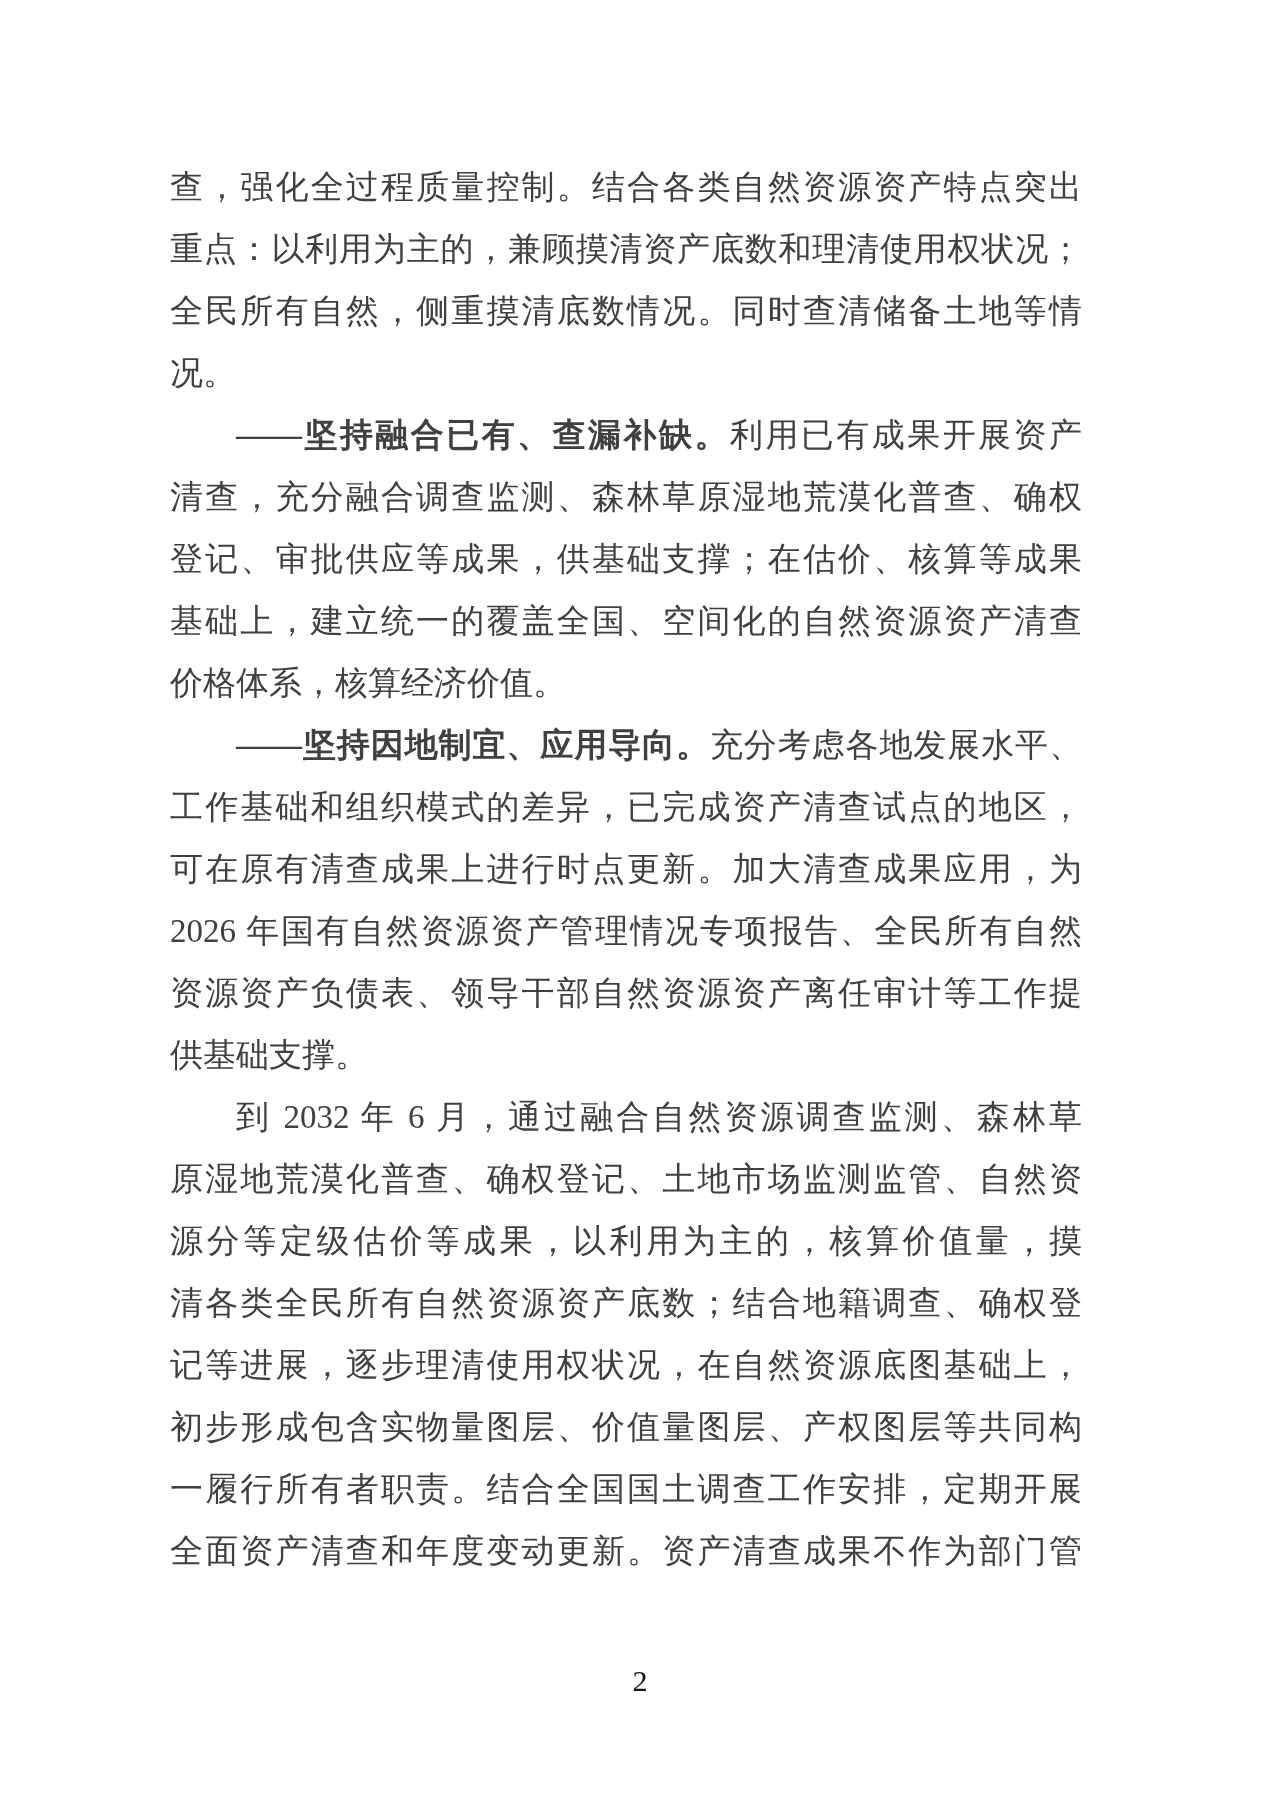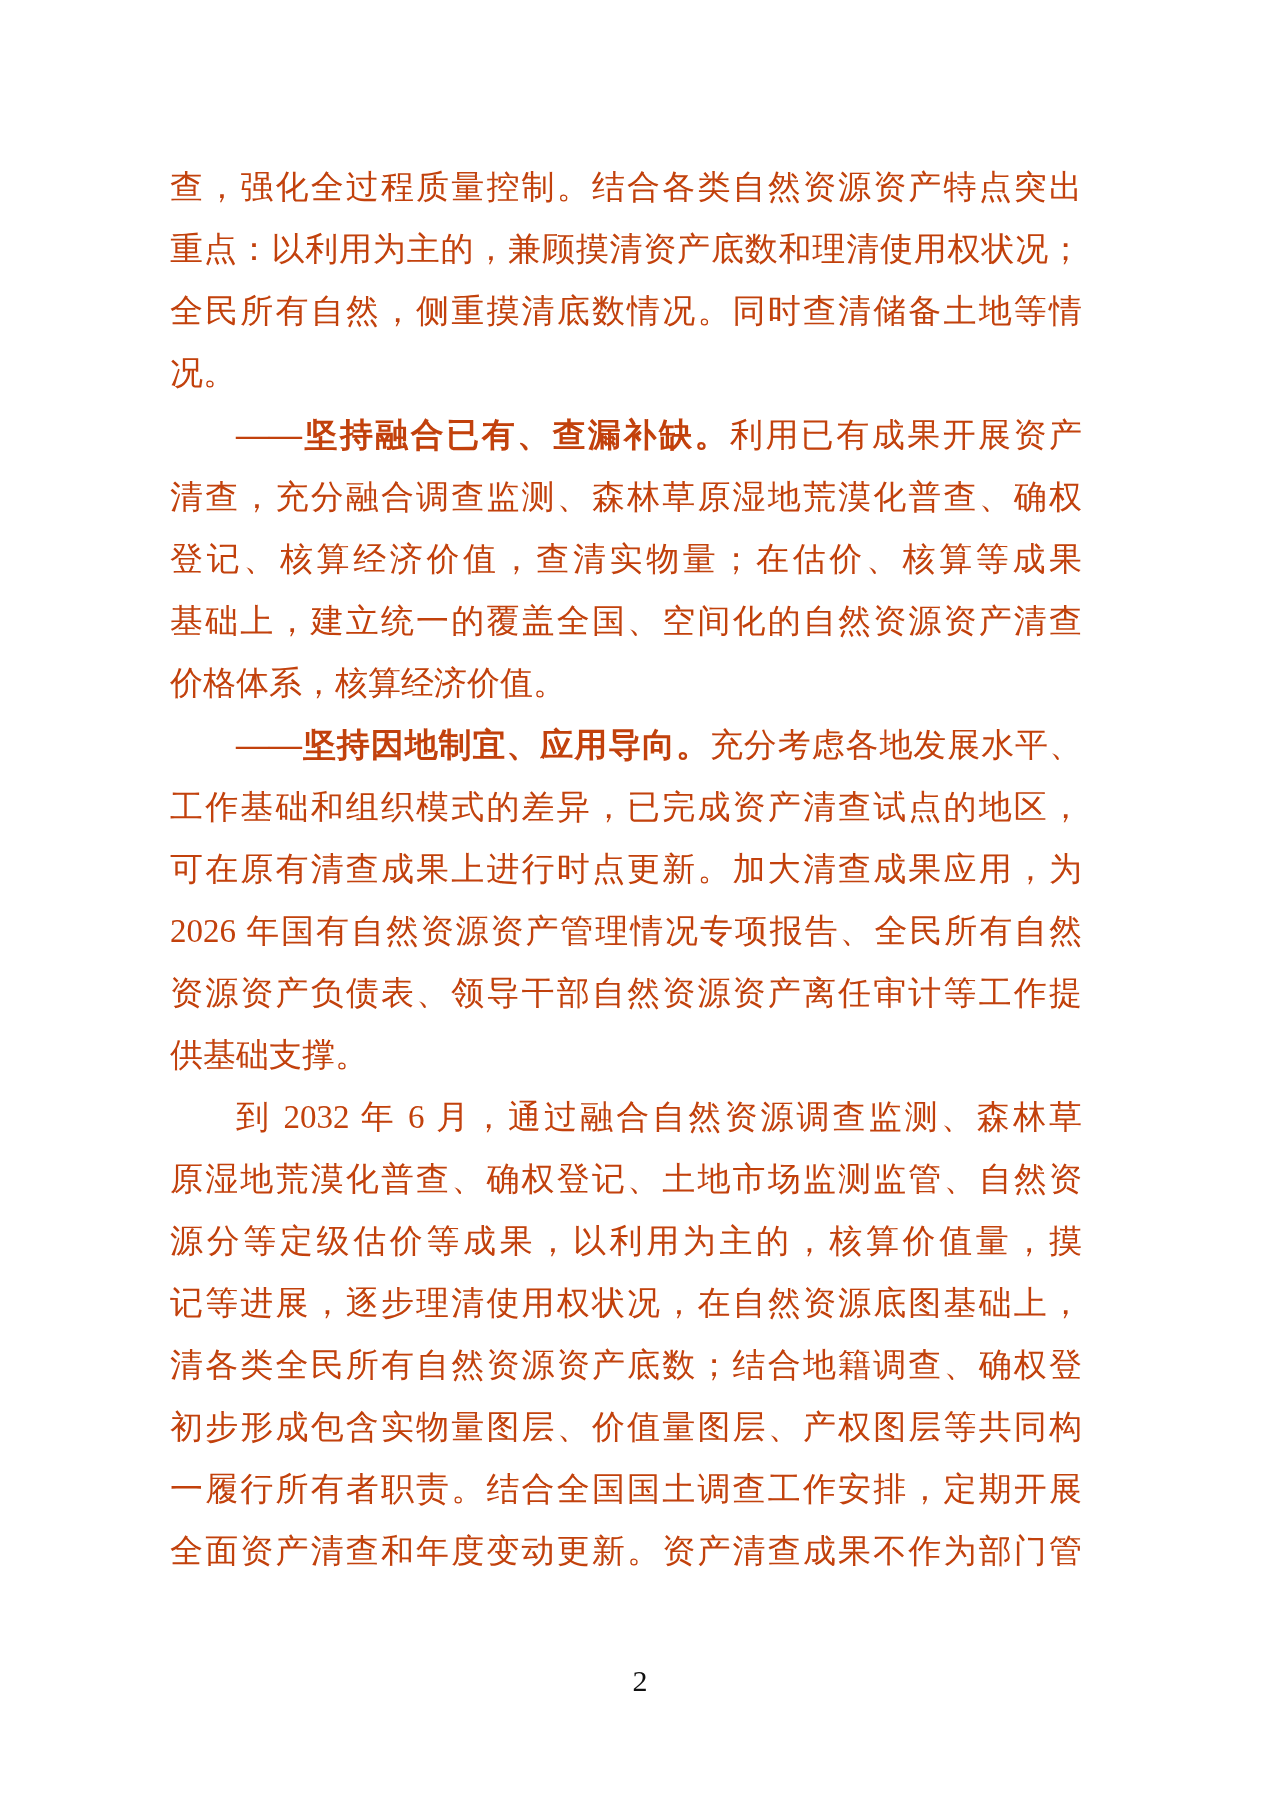--- a/index.html
+++ b/index.html
@@ -20,21 +20,21 @@
     position: absolute;
     left: 170px;
     top: 156px;
     width: 912px;
   }
   .line {
     height: 62px;
     line-height: 62px;
     font-size: 33px;
     white-space: nowrap;
-    color: #c2410c;
+    color: #404040;
   }
   .line.justify {
     text-align: justify;
     text-align-last: justify;
   }
   .line.indent {
     padding-left: 66px;
   }
   .seg-bold {
     font-weight: 700;
@@ -54,32 +54,32 @@
 <body>
 
 <div class="doc">
   <div class="doc-body" id="doc-body">
       <div class="line justify"><span class="seg-normal">查，强化全过程质量控制。结合各类自然资源资产特点突出</span></div>
       <div class="line justify"><span class="seg-normal">重点：以利用为主的，兼顾摸清资产底数和理清使用权状况；</span></div>
       <div class="line justify"><span class="seg-normal">全民所有自然，侧重摸清底数情况。同时查清储备土地等情</span></div>
       <div class="line"><span class="seg-normal">况。</span></div>
       <div class="line justify indent"><span class="seg-bold">——坚持融合已有、查漏补缺。</span><span class="seg-normal">利用已有成果开展资产</span></div>
       <div class="line justify"><span class="seg-normal">清查，充分融合调查监测、森林草原湿地荒漠化普查、确权</span></div>
-      <div class="line justify"><span class="seg-normal">登记、核算经济价值，查清实物量；在估价、核算等成果</span></div>
+      <div class="line justify"><span class="seg-normal">登记、审批供应等成果，供基础支撑；在估价、核算等成果</span></div>
       <div class="line justify"><span class="seg-normal">基础上，建立统一的覆盖全国、空间化的自然资源资产清查</span></div>
       <div class="line"><span class="seg-normal">价格体系，核算经济价值。</span></div>
       <div class="line justify indent"><span class="seg-bold">——坚持因地制宜、应用导向。</span><span class="seg-normal">充分考虑各地发展水平、</span></div>
       <div class="line justify"><span class="seg-normal">工作基础和组织模式的差异，已完成资产清查试点的地区，</span></div>
       <div class="line justify"><span class="seg-normal">可在原有清查成果上进行时点更新。加大清查成果应用，为</span></div>
       <div class="line justify"><span class="seg-normal">2026 年国有自然资源资产管理情况专项报告、全民所有自然</span></div>
       <div class="line justify"><span class="seg-normal">资源资产负债表、领导干部自然资源资产离任审计等工作提</span></div>
       <div class="line"><span class="seg-normal">供基础支撑。</span></div>
       <div class="line justify indent"><span class="seg-normal">到 2032 年 6 月，通过融合自然资源调查监测、森林草</span></div>
       <div class="line justify"><span class="seg-normal">原湿地荒漠化普查、确权登记、土地市场监测监管、自然资</span></div>
       <div class="line justify"><span class="seg-normal">源分等定级估价等成果，以利用为主的，核算价值量，摸</span></div>
+      <div class="line justify"><span class="seg-normal">清各类全民所有自然资源资产底数；结合地籍调查、确权登</span></div>
       <div class="line justify"><span class="seg-normal">记等进展，逐步理清使用权状况，在自然资源底图基础上，</span></div>
-      <div class="line justify"><span class="seg-normal">清各类全民所有自然资源资产底数；结合地籍调查、确权登</span></div>
       <div class="line justify"><span class="seg-normal">初步形成包含实物量图层、价值量图层、产权图层等共同构</span></div>
       <div class="line justify"><span class="seg-normal">一履行所有者职责。结合全国国土调查工作安排，定期开展</span></div>
       <div class="line justify"><span class="seg-normal">全面资产清查和年度变动更新。资产清查成果不作为部门管</span></div>
     </div>
   <div class="page-number">2</div>
 </div>
 
 </body></html>

